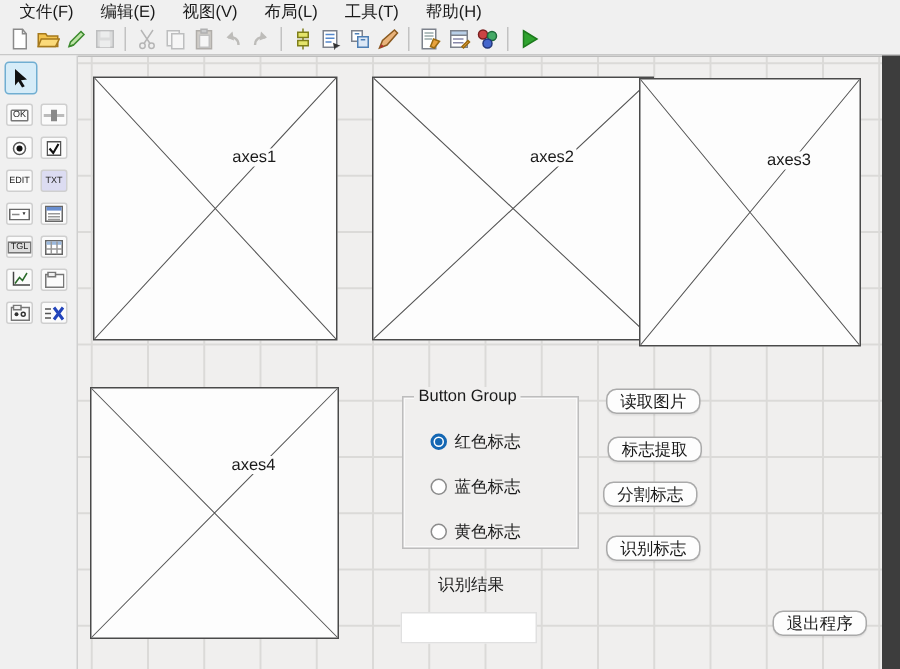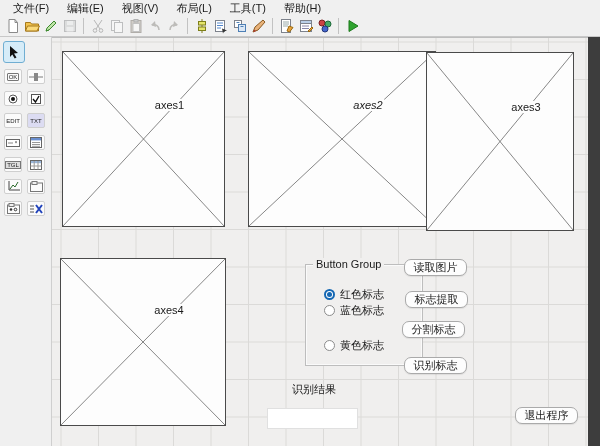--- a/index.html
+++ b/index.html
@@ -53,21 +53,21 @@
                 background:#fdfdfd; padding:0 2px; color:#1a1a1a;margin-left:26px; }
 
   .gui-btn { position:absolute; width:63px; height:17px; background:#fdfdfd;
              border:1px solid #aaaaaa; border-radius:7px; font-size:11px; color:#1a1a1a;
              display:flex; align-items:center; justify-content:center;
              font-family:"Liberation Sans","DejaVu Sans",sans-serif;
              box-shadow:0 1px 1px rgba(0,0,0,.08); cursor:default; white-space:nowrap; }
 
   #button-group { position:absolute; left:216px; top:226px; width:118px; height:102px;
                   background:#f0efee; border:1px solid #bdbdbd;
-                  box-shadow:inset 0 0 0 1px #fafafa;margin-left:37px; }
+                  box-shadow:inset 0 0 0 1px #fafafa; }
   #bg-title { position:absolute; left:7px; top:-7px; background:#f0efee; padding:0 3px;
               color:#1a1a1a; white-space:nowrap; }
   .radio-row { position:absolute; left:18px; display:flex; align-items:center; gap:5px; }
   .radio-dot { width:11px; height:11px; border-radius:50%; background:#fff;
                border:1px solid #8c8c8c; position:relative; flex:none; }
   .radio-row.selected .radio-dot { border:2px solid #1467b3; }
   .radio-row.selected .radio-dot::after { content:""; position:absolute; left:50%; top:50%;
                width:5px; height:5px; margin:-2.5px 0 0 -2.5px; border-radius:50%; background:#1467b3; }
   .radio-label { color:#1a1a1a; white-space:nowrap; }
 
@@ -294,21 +294,21 @@
   </div>
 
   <div id="canvas">
 
     <div class="axes" style="left:10px; top:13px; width:163px; height:176px;">
       <svg preserveAspectRatio="none" viewBox="0 0 100 100">
           <path d="M0 0L100 100M100 0L0 100" stroke="#555" stroke-width="0.7" fill="none" vector-effect="non-scaling-stroke"></path>
         </svg>
       <span class="axes-label">axes1</span>
     </div>
-    <div class="axes" style="left:196px; top:13px; width:188px; height:176px;font-style:italic;">
+    <div class="axes" style="left:196px; top:13px; width:188px; height:176px;">
       <svg preserveAspectRatio="none" viewBox="0 0 100 100">
           <path d="M0 0L100 100M100 0L0 100" stroke="#555" stroke-width="0.7" fill="none" vector-effect="non-scaling-stroke"></path>
         </svg>
       <span class="axes-label">axes2</span>
     </div>
     <div class="axes" style="left:374px; top:14px; width:148px; height:179px;">
       <svg preserveAspectRatio="none" viewBox="0 0 100 100">
           <path d="M0 0L100 100M100 0L0 100" stroke="#555" stroke-width="0.7" fill="none" vector-effect="non-scaling-stroke"></path>
         </svg>
       <span class="axes-label">axes3</span>
@@ -319,25 +319,25 @@
         </svg>
       <span class="axes-label">axes4</span>
     </div>
 
     <div id="button-group">
       <span id="bg-title">Button Group</span>
       <div class="radio-row selected" style="top:22px;">
         <span class="radio-dot"></span>
         <span class="radio-label">红色标志</span>
       </div>
-      <div class="radio-row" style="top:38px;">
+      <div class="radio-row" style="top:52px;">
         <span class="radio-dot"></span>
         <span class="radio-label">蓝色标志</span>
       </div>
-      <div class="radio-row" style="top:73px;">
+      <div class="radio-row" style="top:82px;">
         <span class="radio-dot"></span>
         <span class="radio-label">黄色标志</span>
       </div>
     </div>
 
     <div class="gui-btn" style="left:352px; top:221px;">读取图片</div>
     <div class="gui-btn" style="left:353px; top:253px;">标志提取</div>
     <div class="gui-btn" style="left:350px; top:283px;">分割标志</div>
     <div class="gui-btn" style="left:352px; top:319px;">识别标志</div>
 

